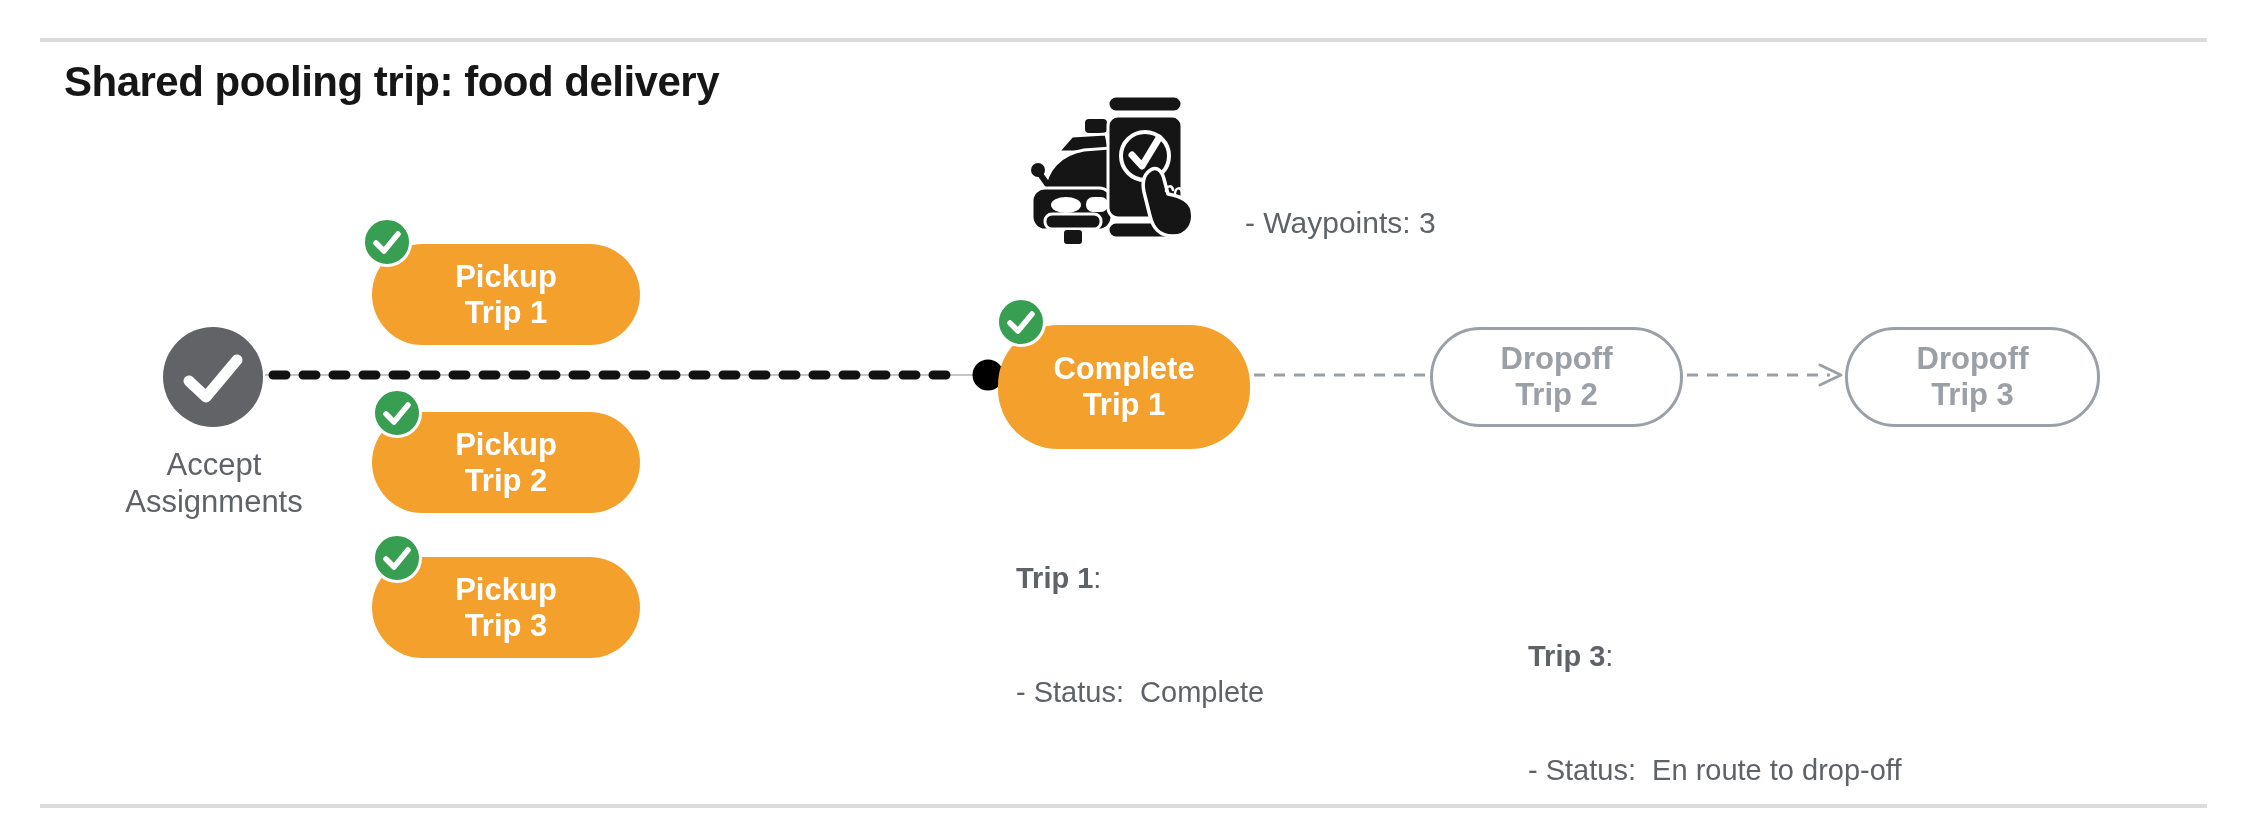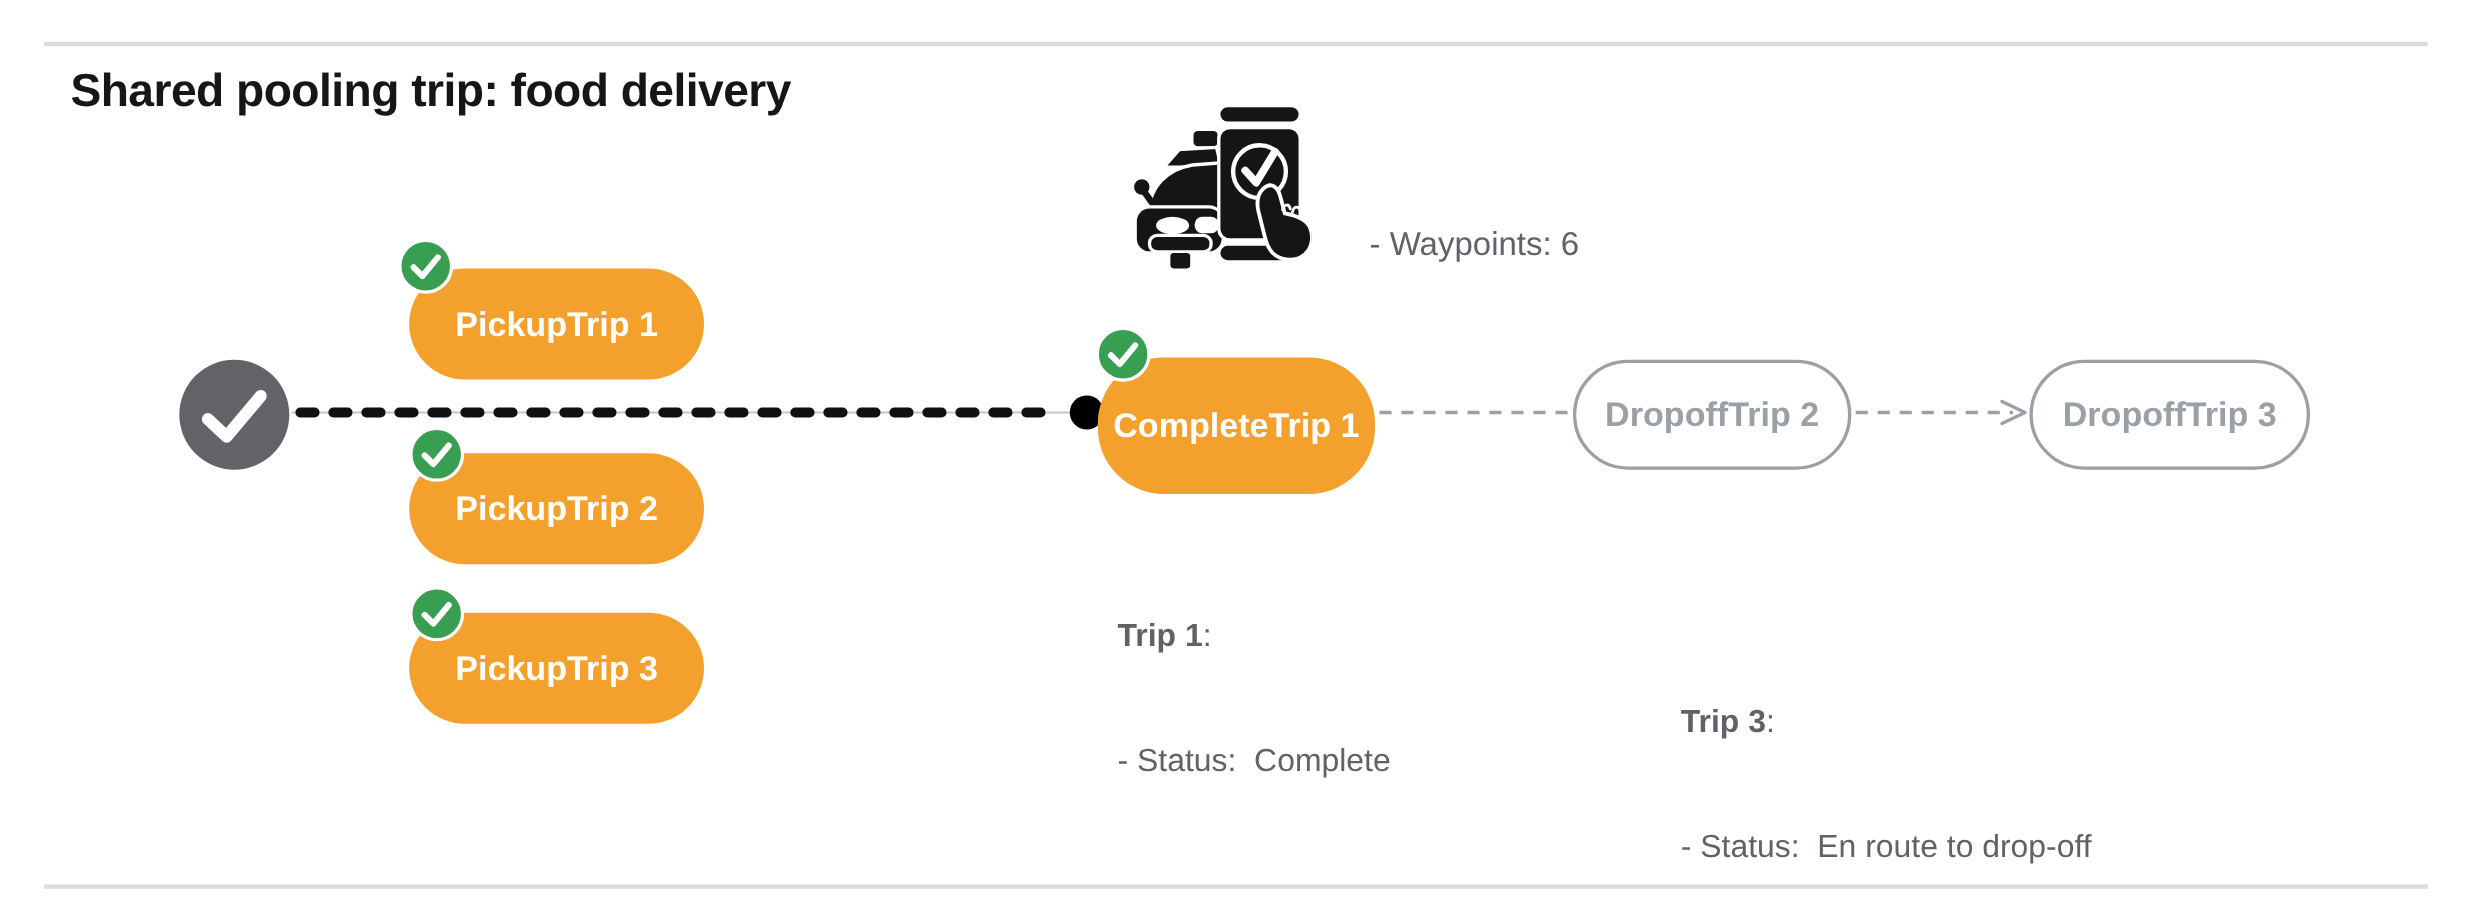--- a/index.html
+++ b/index.html
@@ -30,21 +30,21 @@
   .start-node{
     position:absolute;left:163px;top:327px;width:100px;height:100px;border-radius:50%;
     background:var(--node-gray);
   }
   .start-node svg{position:absolute;inset:0;width:100%;height:100%;}
   .start-label{
     position:absolute;left:38px;top:446px;width:352px;text-align:center;
     color:var(--text-gray);font-size:31px;line-height:37px;
   }
   .pill{
-    position:absolute;display:flex;flex-direction:row;align-items:center;justify-content:center;
+    position:absolute;display:flex;flex-direction:column;align-items:center;justify-content:center;
     border-radius:60px;font-size:31px;font-weight:700;line-height:36px;text-align:center;box-sizing:border-box;
   }
   .pill.orange{background:var(--accent-orange);color:#fff;}
   .pill.ghost{background:#fff;border:3px solid var(--muted-gray);color:var(--muted-gray);}
   .badge{
     position:absolute;width:44px;height:44px;border-radius:50%;
     background:var(--success-green);border:3px solid #fff;box-sizing:content-box;z-index:6;
   }
   .badge svg{position:absolute;inset:0;width:100%;height:100%;}
   .info{position:absolute;color:var(--text-gray);font-size:29px;line-height:38px;white-space:pre;}
@@ -77,36 +77,40 @@
       <rect x="80" y="4" width="74" height="16" rx="8"></rect>
       <rect x="80" y="24" width="74" height="102" rx="10"></rect>
       <rect x="80" y="130" width="74" height="16" rx="8"></rect>
     </g>
     <circle cx="117" cy="64" r="24" fill="none" stroke="#fff" stroke-width="4"></circle>
     <path d="M104,63 L114,74 L131,46" fill="none" stroke="#fff" stroke-width="7" stroke-linecap="round" stroke-linejoin="round"></path>
     <path d="M120,80 c8,-8 14,-1 16,7 l4,15 c11,2 22,6 24,16 c3,13 -4,26 -19,26 c-14,0 -20,-8 -23,-20 l-6,-24 c-2,-9 0,-16 4,-20 z" fill="#151515" stroke="#fff" stroke-width="3.5" stroke-linejoin="round"></path>
     <path d="M138,99 c1,-6 6,-6 7,-1 M147,101 c1,-6 6,-6 7,-1" fill="none" stroke="#fff" stroke-width="2.5" stroke-linecap="round"></path>
   </svg>
   <div class="vehicle-lines">
-    <div>- Waypoints: 6</div>
+    <div>- Waypoints: 3</div>
   </div>
 
   <svg class="connectors" viewBox="0 0 2245 825" aria-hidden="true">
     <line x1="265" y1="375" x2="985" y2="375" stroke="#C6C6C6" stroke-width="2"></line>
     <line x1="273" y1="375" x2="957" y2="375" stroke="var(--connector-black)" stroke-width="9" stroke-dasharray="13 17" stroke-linecap="round"></line>
     <circle cx="988" cy="375" r="15.5" fill="#000"></circle>
     <line x1="1254" y1="375" x2="1428" y2="375" stroke="var(--muted-gray)" stroke-width="3" stroke-dasharray="11 9"></line>
     <line x1="1687" y1="375" x2="1830" y2="375" stroke="var(--muted-gray)" stroke-width="3" stroke-dasharray="11 9"></line>
     <path d="M1820,365 L1841,375 L1820,385" fill="none" stroke="var(--muted-gray)" stroke-width="3" stroke-linecap="round" stroke-linejoin="round"></path>
   </svg>
 
   <div class="start-node">
     <svg viewBox="0 0 100 100" aria-hidden="true">
       <path d="M26,54 L43,70 L74,33" fill="none" stroke="#fff" stroke-width="11" stroke-linecap="round" stroke-linejoin="round"></path>
     </svg>
+  </div>
+  <div class="start-label">
+    <div>Accept</div>
+    <div>Assignments</div>
   </div>
 
   <div class="pill orange" style="left:372px;top:244px;width:268px;height:101px;">
     <span>Pickup</span>
     <span>Trip 1</span>
   </div>
   <div class="badge" style="left:362px;top:217px;">
     <svg viewBox="0 0 44 44" aria-hidden="true">
         <path d="M11,23 L19,31 L33,14" fill="none" stroke="#fff" stroke-width="5.5" stroke-linecap="round" stroke-linejoin="round"></path>
       </svg>

